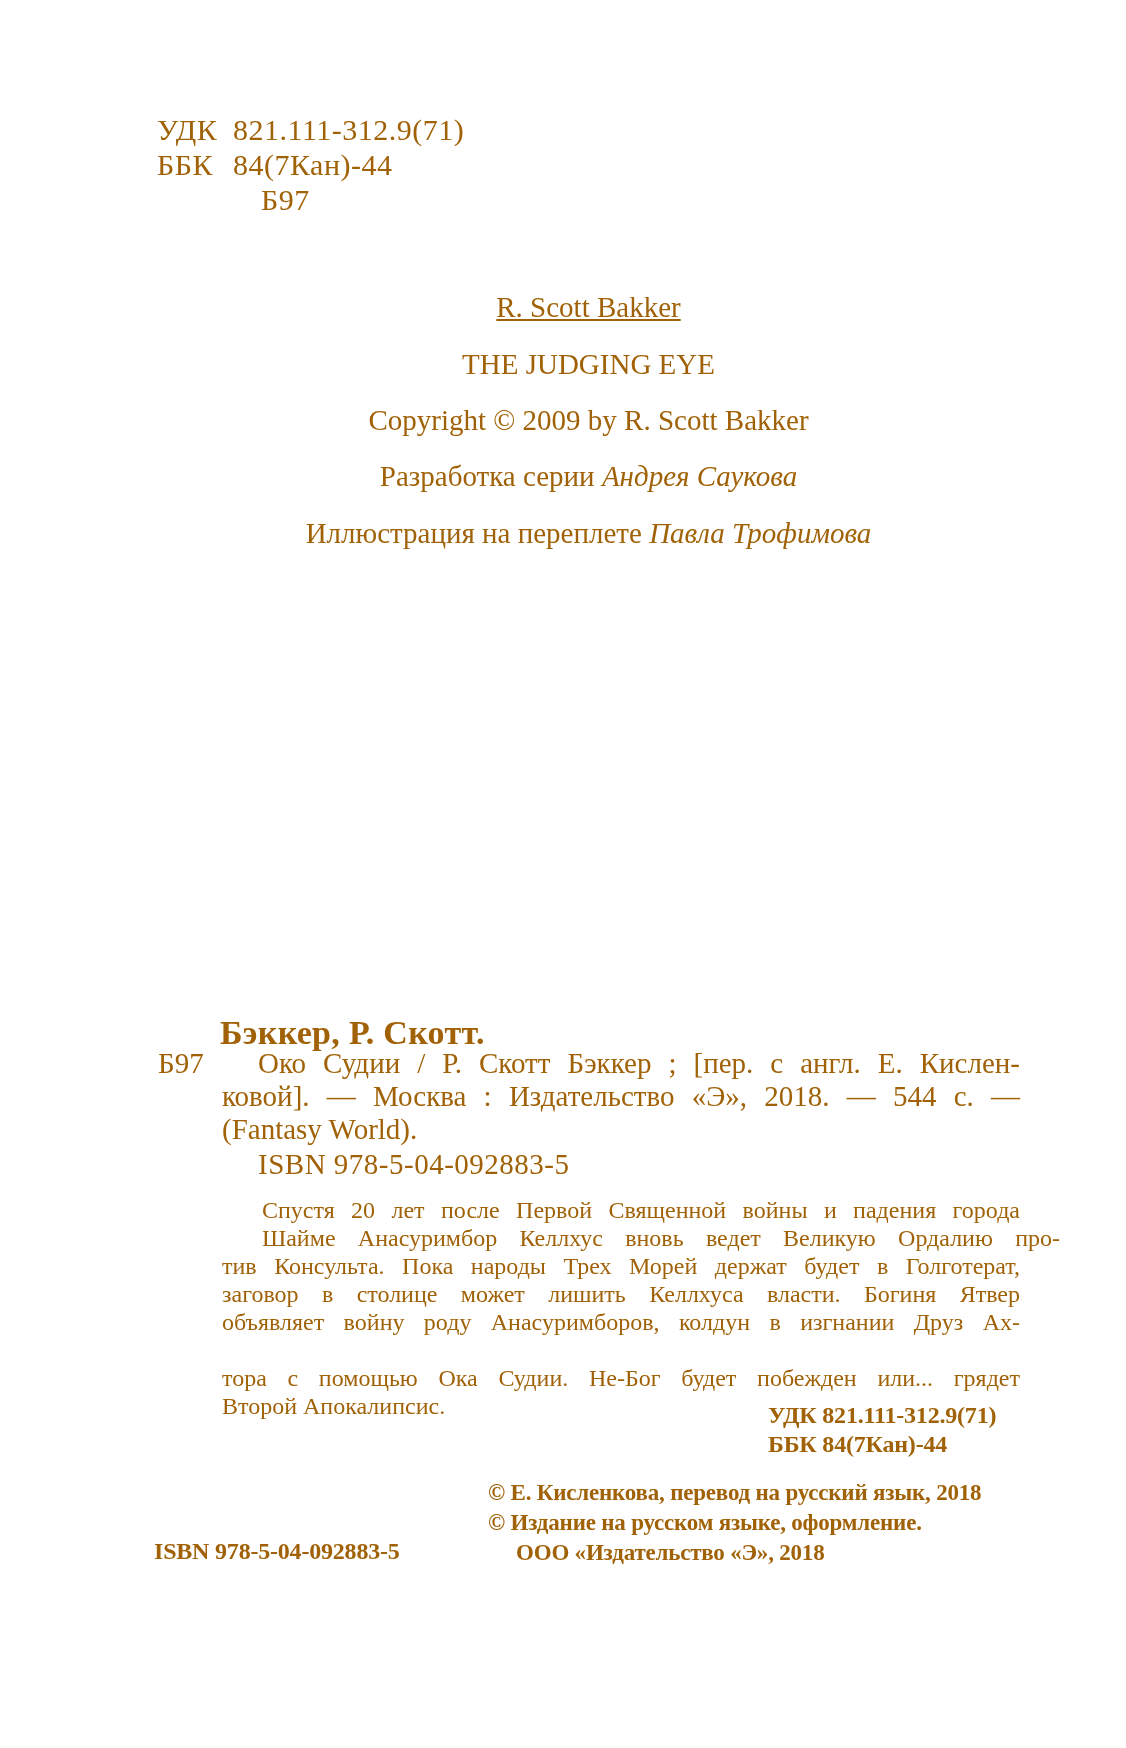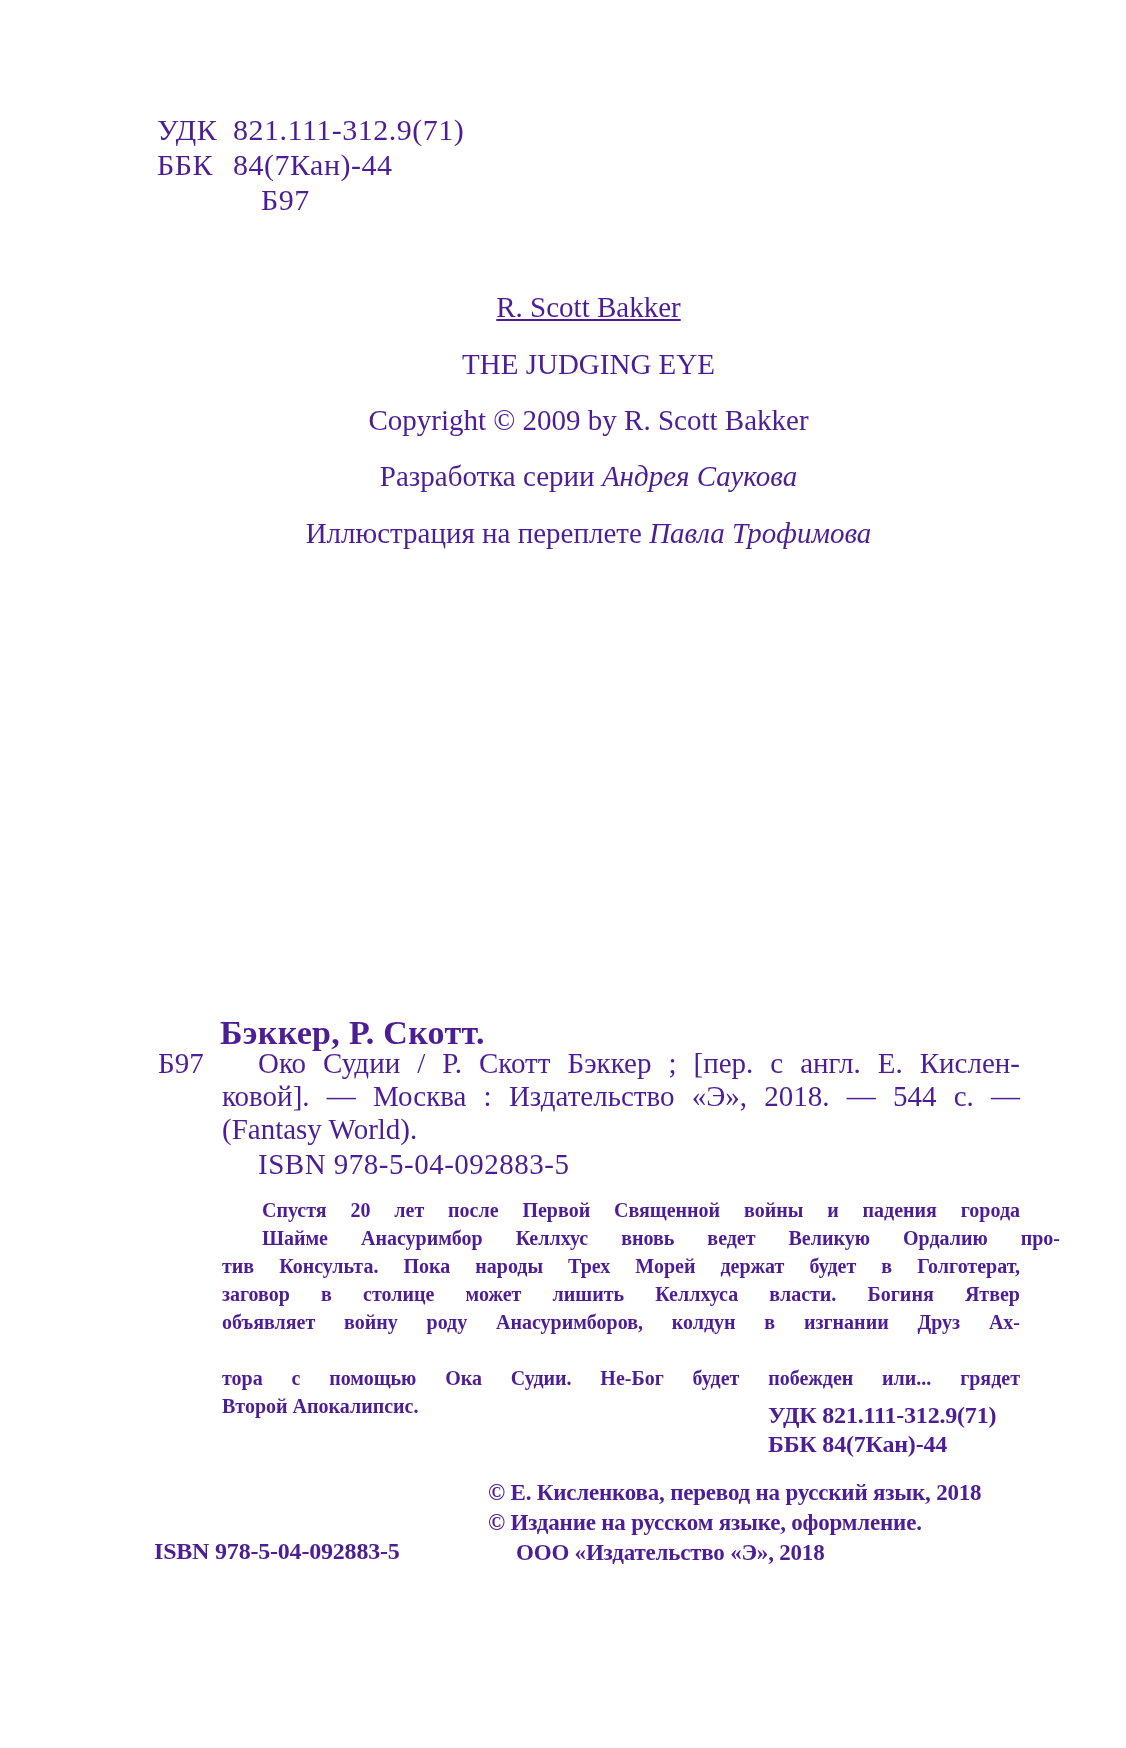--- a/index.html
+++ b/index.html
@@ -2,21 +2,21 @@
 <html><head>
 <meta charset="utf-8">
 <style>
   html,body{margin:0;padding:0;background:#e8e8e8;}
   .page{
     position:relative;
     width:1126px;height:1748px;
     background:#ffffff;
     margin:0 auto;
     font-family:"Liberation Serif","DejaVu Serif",serif;
-    color:#4c1d95;
+    color:#a16207;
     overflow:hidden;
   }
   .abs{position:absolute;}
 
   
   .class-top{left:157px;top:112px;font-size:30px;line-height:35px;font-weight:500;letter-spacing:0.5px;}
   .class-row{display:flex;}
   .class-label{width:76px;}
   .class-code-row{padding-left:104px;}
 
@@ -30,21 +30,21 @@
   .bib-author{left:220px;top:1014px;font-size:34px;font-weight:bold;letter-spacing:0.3px;}
   .bib-code{left:158px;top:1047px;font-size:29px;}
   .cit-line{left:222px;width:798px;font-size:29px;line-height:33px;}
   .cit-just{text-align:justify;text-align-last:justify;}
   .cit1{top:1047px;left:258px;width:762px;}
   .cit2{top:1080px;}
   .cit3{top:1113px;}
   .bib-isbn{left:258px;top:1148px;font-size:29px;letter-spacing:0.5px;}
 
   
-  .anno-line{left:222px;width:798px;font-size:20px;line-height:28px;font-weight:700;}
+  .anno-line{left:222px;width:798px;font-size:24px;line-height:28px;font-weight:400;}
   .anno-just{text-align:justify;text-align-last:justify;}
   .a1{top:1196px;left:262px;width:758px;}
   .a2{top:1224px;margin-left:40px;} .a3{top:1252px;} .a4{top:1280px;}
   .a5{top:1308px;} .a6{top:1336px;} .a7{top:1364px;} .a8{top:1392px;}
 
   
   .class-footer{left:768px;top:1401px;font-size:24px;font-weight:bold;line-height:29px;letter-spacing:-0.2px;}
 
   
   .footer-isbn{left:154px;top:1538px;font-size:24px;font-weight:bold;letter-spacing:-0.2px;}

